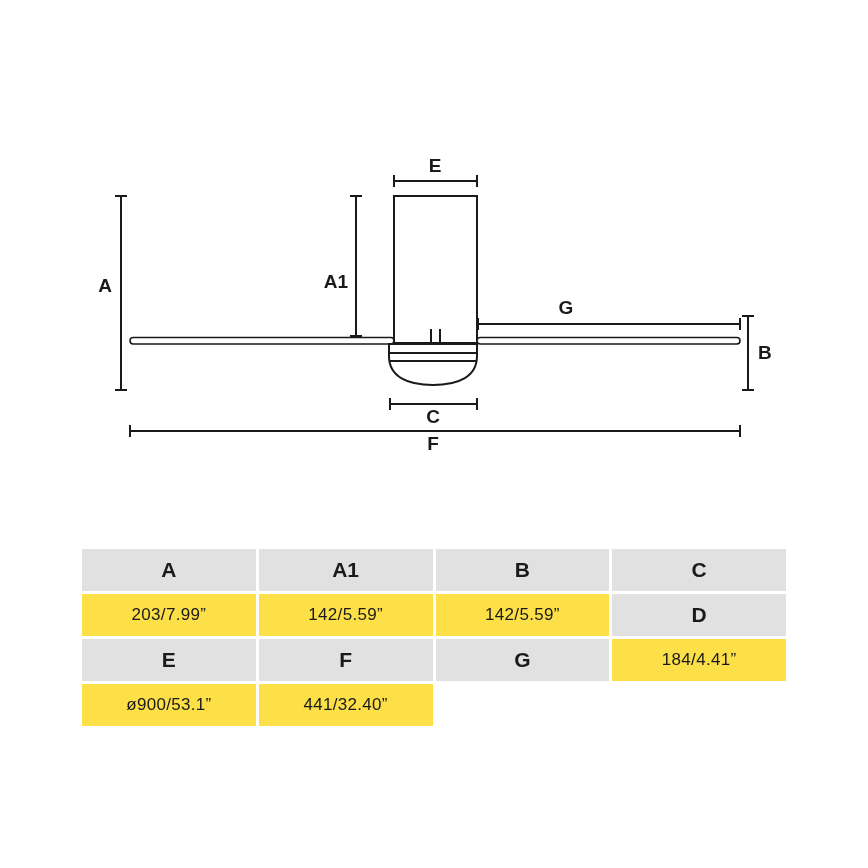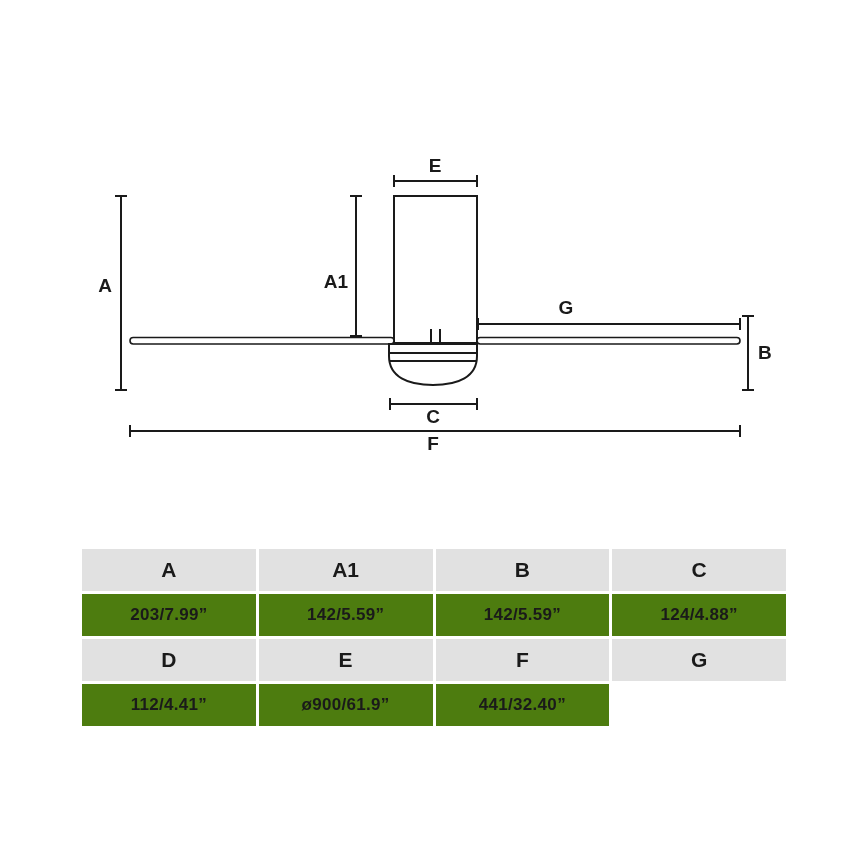--- a/index.html
+++ b/index.html
@@ -44,22 +44,22 @@
     align-items: center;
     justify-content: center;
     text-align: center;
   }
   .dim-table .head {
     background: #e1e1e1;
     font-weight: bold;
     font-size: 21px;
   }
   .dim-table .val {
-    background: #4d7c0f;
-    font-weight: bold;
+    background: #fde047;
+    font-weight: normal;
     font-size: 17px;
     letter-spacing: 0.3px;
   }
 </style>
 </head>
 <body>
 
 <div class="page">
 
   <div class="diagram-wrap">
@@ -139,25 +139,24 @@
   <div class="dim-table">
 
     <div class="cell head">A</div>
     <div class="cell head">A1</div>
     <div class="cell head">B</div>
     <div class="cell head">C</div>
 
     <div class="cell val">203/7.99”</div>
     <div class="cell val">142/5.59”</div>
     <div class="cell val">142/5.59”</div>
-    <div class="cell val">124/4.88”</div>
 
     <div class="cell head">D</div>
     <div class="cell head">E</div>
     <div class="cell head">F</div>
     <div class="cell head">G</div>
 
-    <div class="cell val">112/4.41”</div>
-    <div class="cell val">ø900/61.9”</div>
+    <div class="cell val">184/4.41”</div>
+    <div class="cell val">ø900/53.1”</div>
     <div class="cell val">441/32.40”</div>
   </div>
 
 </div>
 
 </body></html>

